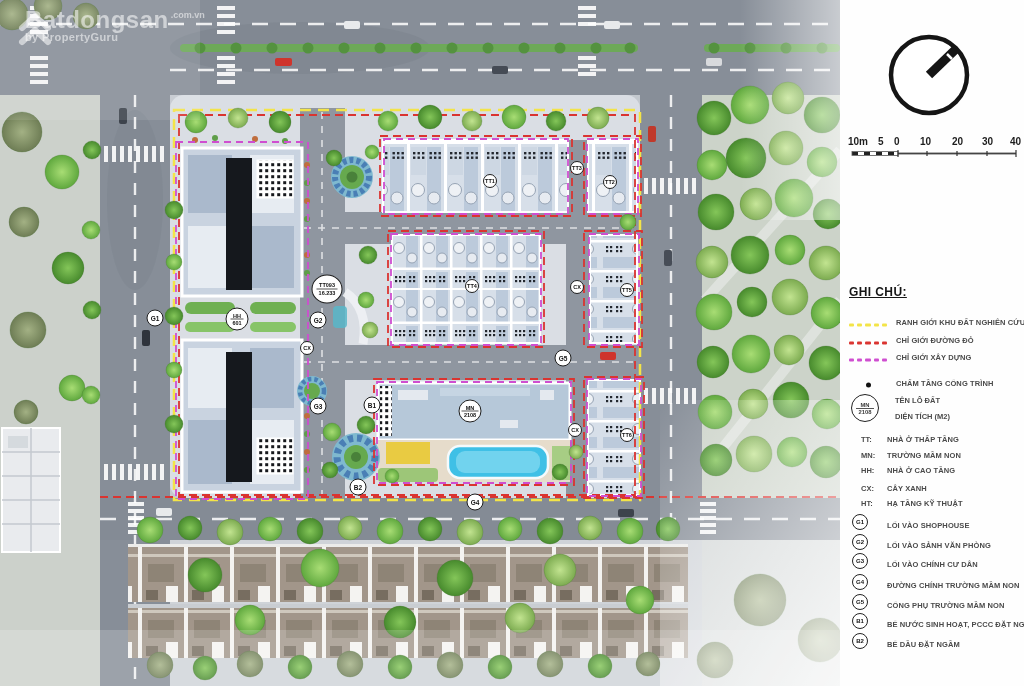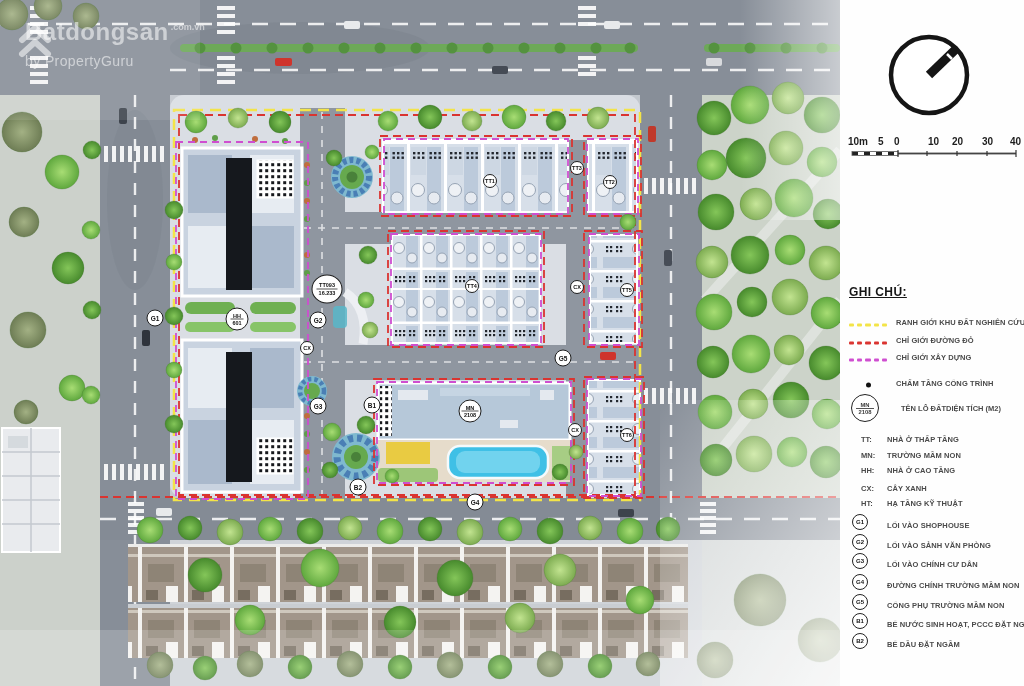--- a/index.html
+++ b/index.html
@@ -1,26 +1,26 @@
 <!DOCTYPE html>
 <html><head>
 <meta charset="utf-8">
 <style>
   html,body{margin:0;padding:0;background:#666;}
   #app{position:relative;width:1024px;height:686px;overflow:hidden;background:#fff;
        font-family:"Liberation Sans", sans-serif;}
   .plan{position:absolute;left:0;top:0;width:840px;height:686px;background:#c3c8ce;}
   .plan svg{position:absolute;left:0;top:0;}
   
-  .wm{position:absolute;left:18px;top:20px;display:flex;gap:7px;align-items:flex-end;
+  .wm{position:absolute;left:18px;top:8px;display:flex;gap:7px;align-items:flex-end;
       color:rgba(255,255,255,.55);pointer-events:none;}
   .wm-tx{line-height:1;}
   .wm-brand{font-size:24px;font-weight:800;letter-spacing:.5px;}
   .wm-suf{font-size:9px;font-weight:700;position:relative;top:-10px;left:2px;}
-  .wm-by{font-size:14px;font-weight:400;margin-top:10px;letter-spacing:.4px;}
+  .wm-by{font-size:11px;font-weight:700;margin-top:0;letter-spacing:.4px;}
   
   .mk{position:absolute;transform:translate(-50%,-50%);background:#fff;border:1.5px solid #1e1e1e;
       border-radius:50%;display:flex;align-items:center;justify-content:center;
       font-weight:700;color:#111;box-sizing:border-box;text-align:center;z-index:5;}
   .mk-g{width:17px;height:17px;font-size:6.5px;}
   .mk-s{width:14px;height:14px;font-size:5.5px;border-width:1px;}
   .mk-2{width:23px;height:23px;flex-direction:column;font-size:5.5px;line-height:1.15;border-width:1px;}
   .mk-2 .b{border-top:1px solid #555;padding:0 2px;}
   .mk-lot{width:31px;height:29px;flex-direction:column;font-size:5.5px;line-height:1.2;border-width:1px;}
   .mk-lot .b{border-top:1px solid #555;padding:0 2px;}
@@ -45,21 +45,21 @@
   .dot-sample i{width:5px;height:5px;border-radius:50%;background:#111;}
   .abbr-key{width:26px;margin-left:12px;font-size:7.5px;font-weight:700;color:#4a4a4a;}
   .gate-c{width:16px;height:16px;border:1.3px solid #222;border-radius:50%;display:flex;
           align-items:center;justify-content:center;font-size:6px;font-weight:700;color:#111;
           margin-left:3px;margin-right:19px;box-sizing:border-box;background:#fff;}
   .lot-sample{position:absolute;left:11px;top:394px;display:flex;align-items:center;}
   .lot-sample .mkc{width:28px;height:28px;border:1.4px solid #222;border-radius:50%;display:flex;
        flex-direction:column;align-items:center;justify-content:center;font-size:5.8px;font-weight:700;
        background:#fff;box-sizing:border-box;}
   .lot-sample .mkc .b{border-top:1px solid #555;padding:0 3px;}
-  .lot-labs{margin-left:22px;display:flex;}
+  .lot-labs{margin-left:16px;display:flex;flex-direction:column;gap:7px;}
   .lot-labs .lab{font-size:7.5px;font-weight:700;color:#4a4a4a;white-space:nowrap;}
 </style>
 </head>
 <body>
 
 <div id="app">
 
   <div class="plan">
     <svg width="840" height="686" viewBox="0 0 840 686">
       <defs>
@@ -606,21 +606,21 @@
     <svg class="compass" width="86" height="92" viewBox="0 0 86 92">
       <circle cx="43" cy="47" r="38" fill="#ffffff" stroke="#151515" stroke-width="4.5"></circle>
       <line x1="43" y1="47" x2="70" y2="21" stroke="#151515" stroke-width="9"></line>
       <line x1="61" y1="26" x2="66" y2="31" stroke="#ffffff" stroke-width="2.5"></line>
     </svg>
 
     <div class="sb-labels">
       <span style="left:0">10m</span>
       <span style="left:30px">5</span>
       <span style="left:46px">0</span>
-      <span style="left:80px">10</span>
+      <span style="left:72px">10</span>
       <span style="left:104px">20</span>
       <span style="left:134px">30</span>
       <span style="left:162px">40</span>
     </div>
     <svg class="sb-bar" width="176" height="10" viewBox="0 0 176 10">
       <g fill="#222">
         <rect x="4" y="3" width="6" height="3"></rect>
           <rect x="16" y="3" width="6" height="3"></rect>
         <rect x="28" y="3" width="6" height="3"></rect>
           <rect x="40" y="3" width="6" height="3"></rect>

